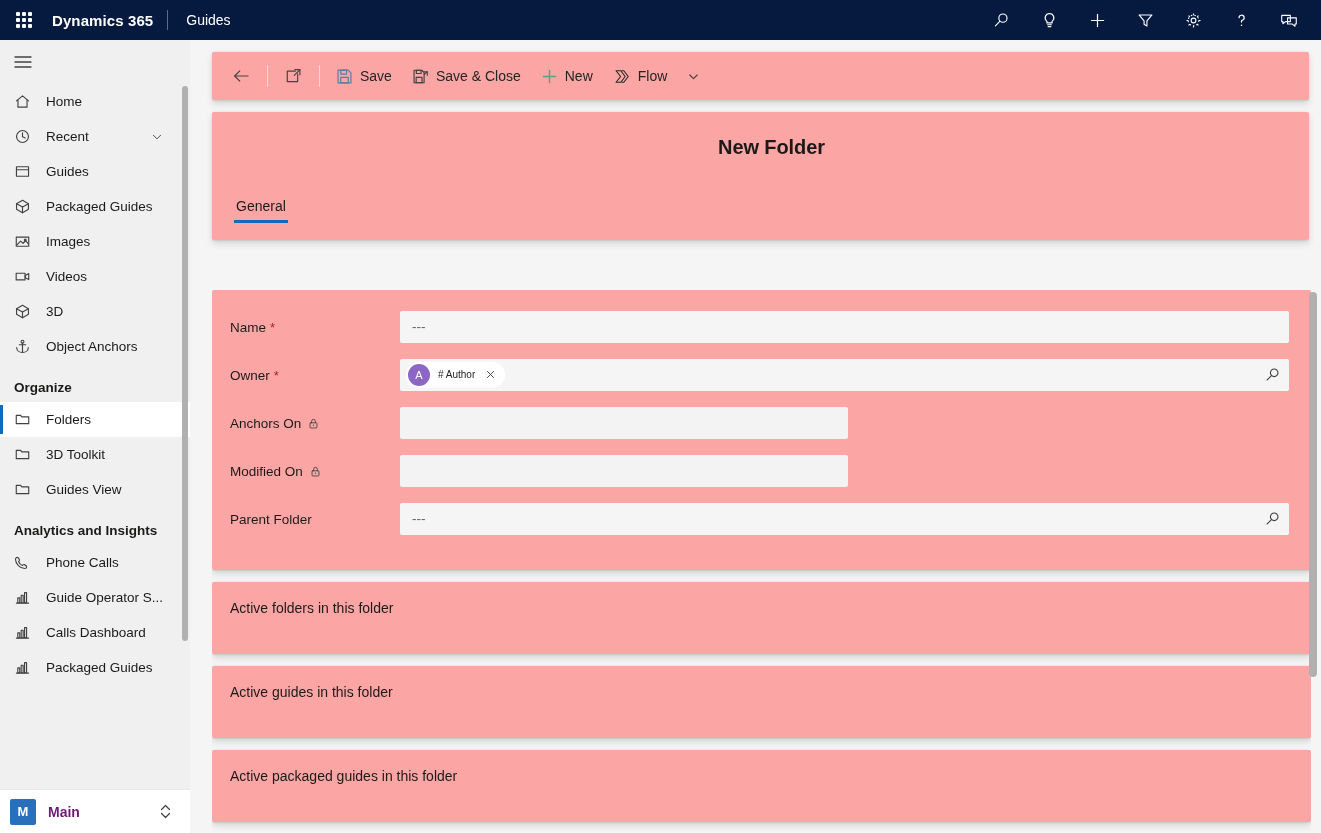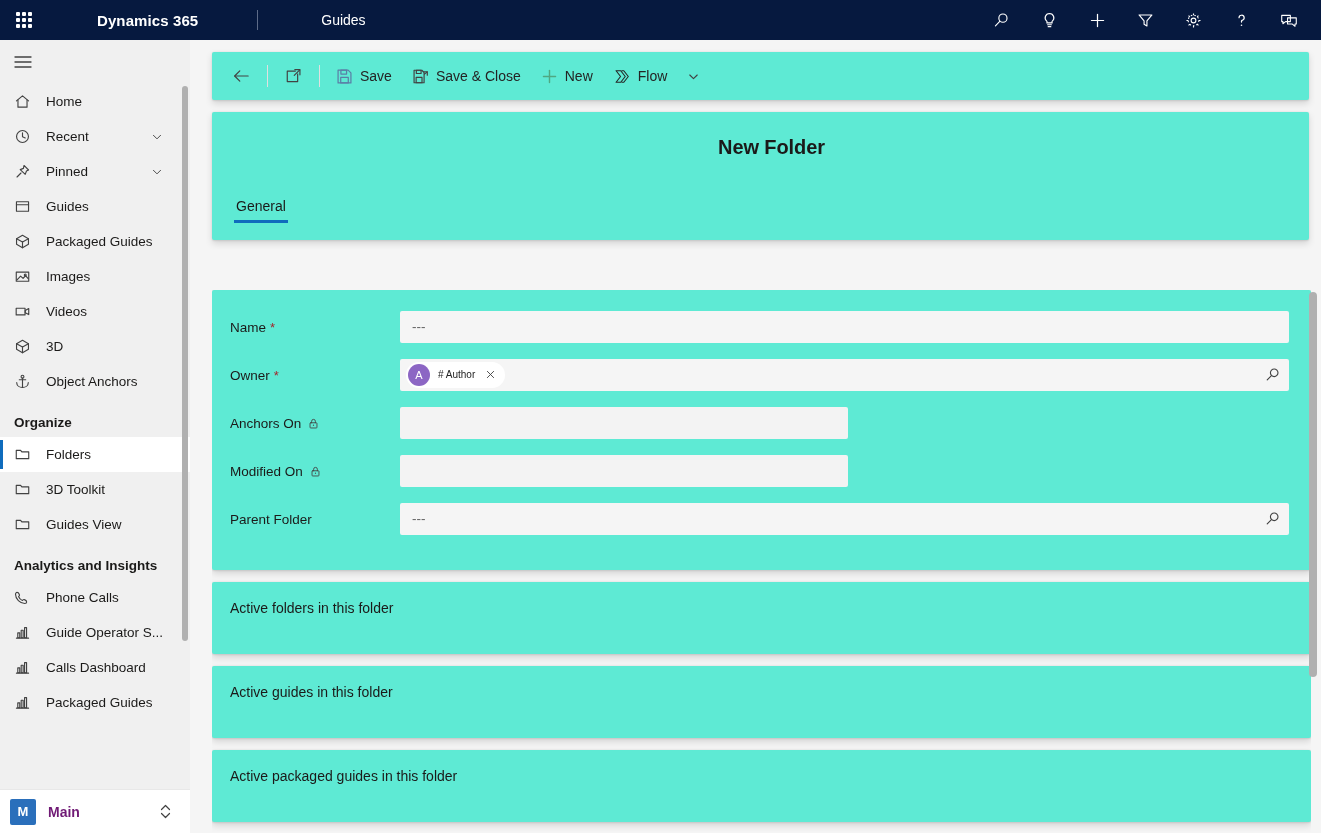--- a/index.html
+++ b/index.html
@@ -8,21 +8,21 @@
     font-family: "Liberation Sans", sans-serif;
     background: #ffffff;
     overflow: hidden;
   }
 
   
   #app-header {
     position: absolute; top: 0; left: 0;
     width: 1321px; height: 40px;
     background: #06193f;
-    display: flex; align-items: center; gap: 45px;
+    display: flex; align-items: center;
   }
   .waffle {
     width: 48px; height: 40px;
     display: flex; align-items: center; justify-content: center;
     cursor: pointer;
   }
   .waffle-grid {
     display: grid;
     grid-template-columns: repeat(3, 4px);
     grid-template-rows: repeat(3, 4px);
@@ -113,21 +113,21 @@
 
   
   #main {
     position: absolute; top: 40px; left: 190px;
     width: 1131px; height: 793px;
     background: #f5f5f5;
     padding: 12px 12px 0 22px;
     overflow: hidden;
   }
   .card {
-    background: #5eead4;
+    background: #fca5a5;
     border-radius: 2px;
     box-shadow: 0 0.6px 1.8px rgba(0,0,0,.10), 0 3.2px 7.2px rgba(0,0,0,.12);
   }
 
   
   #command-bar {
     height: 48px; display: flex; align-items: center;
     padding: 0 10px; margin-bottom: 12px;
   }
   .cb-btn {
@@ -306,34 +306,20 @@
         <span class="sb-label">Home</span>
       </div>
       <div class="sb-item">
         <span class="sb-ico">
           <svg width="17" height="17" viewBox="0 0 18 18" fill="none" stroke="#424242" stroke-width="1.2" stroke-linecap="round" stroke-linejoin="round">
             <circle cx="9" cy="9" r="6.3"></circle>
             <polyline points="9,5.2 9,9.2 11.9,10.6"></polyline>
           </svg>
         </span>
         <span class="sb-label">Recent</span>
-        <span class="sb-chev">
-          <svg width="14" height="14" viewBox="0 0 18 18" fill="none" stroke="#424242" stroke-width="1.2" stroke-linecap="round" stroke-linejoin="round">
-            <polyline points="4.4,6.8 9,11.4 13.6,6.8"></polyline>
-          </svg>
-        </span>
-      </div>
-      <div class="sb-item">
-        <span class="sb-ico">
-          <svg width="17" height="17" viewBox="0 0 18 18" fill="none" stroke="#424242" stroke-width="1.2" stroke-linecap="round" stroke-linejoin="round">
-            <path d="M10.6 2.6 15.4 7.4l-2.2 1.1-1.3 3.5L6.6 7l3.4-1.3z"></path>
-            <line x1="7.4" y1="10.6" x2="3.2" y2="14.8"></line>
-          </svg>
-        </span>
-        <span class="sb-label">Pinned</span>
         <span class="sb-chev">
           <svg width="14" height="14" viewBox="0 0 18 18" fill="none" stroke="#424242" stroke-width="1.2" stroke-linecap="round" stroke-linejoin="round">
             <polyline points="4.4,6.8 9,11.4 13.6,6.8"></polyline>
           </svg>
         </span>
       </div>
       <div class="sb-item">
         <span class="sb-ico">
           <svg width="17" height="17" viewBox="0 0 18 18" fill="none" stroke="#424242" stroke-width="1.2" stroke-linecap="round" stroke-linejoin="round">
             <rect x="2.6" y="4" width="12.8" height="10"></rect>

